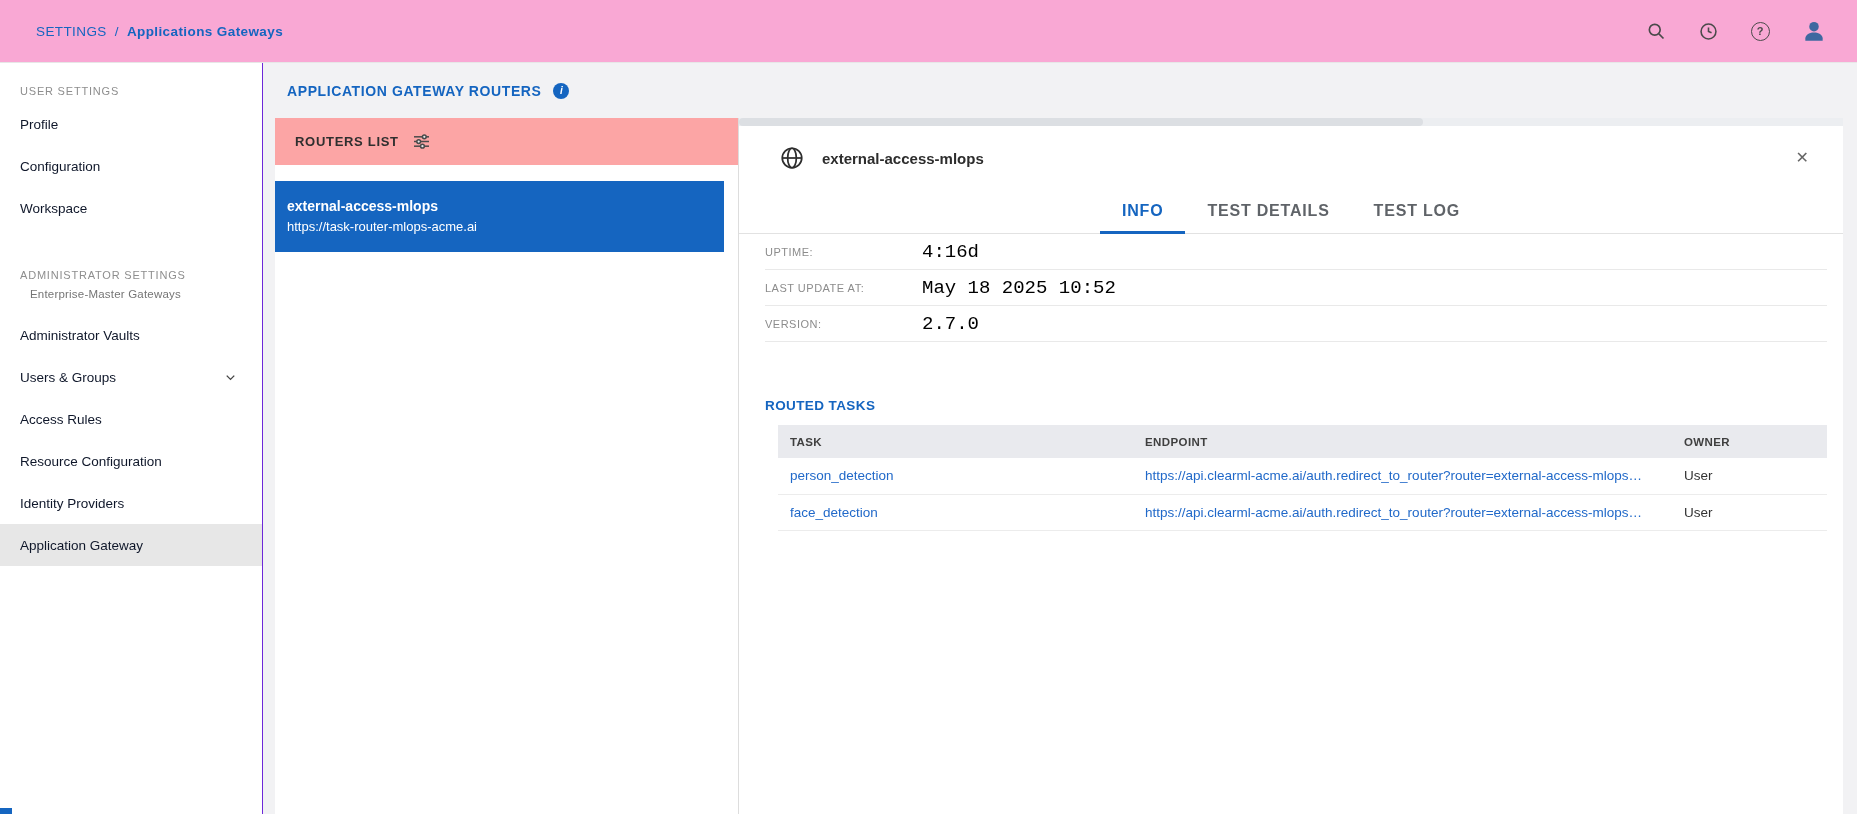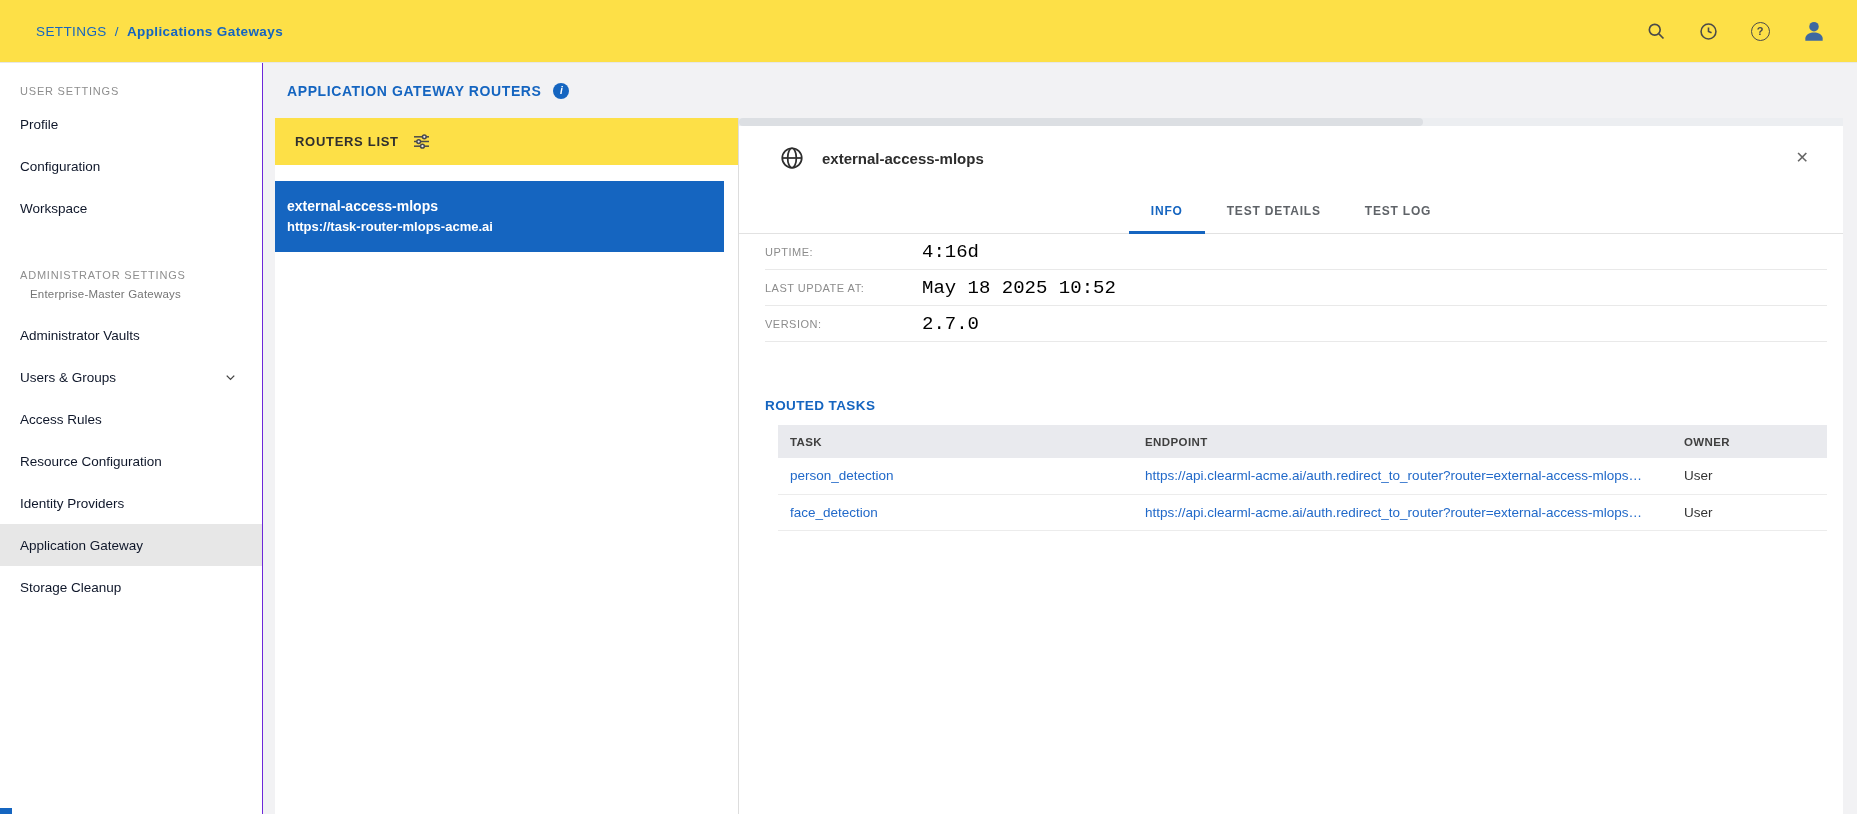--- a/index.html
+++ b/index.html
@@ -1,20 +1,20 @@
 <!DOCTYPE html>
 <html><head>
 <meta charset="utf-8">
 <style>
   * { margin:0; padding:0; box-sizing:border-box; }
   html,body { width:1857px; height:814px; font-family:"Liberation Sans", sans-serif; background:#ffffff; overflow:hidden; }
   .page { width:1857px; height:814px; position:relative; display:flex; flex-direction:column; }
 
   
-  .topbar { height:63px; background:#fde047; border-bottom:1px solid #e7e7e7; display:flex; align-items:center; justify-content:space-between; padding:0 30px 0 36px; flex:none; }
+  .topbar { height:63px; background:#f9a8d4; border-bottom:1px solid #e7e7e7; display:flex; align-items:center; justify-content:space-between; padding:0 30px 0 36px; flex:none; }
   .breadcrumb { display:flex; align-items:center; gap:8px; font-size:13.5px; color:#1565c0; letter-spacing:.4px; }
   .crumb.root { font-weight:400; cursor:pointer; }
   .crumb-sep { color:#1565c0; }
   .crumb.current { font-weight:700; }
   .topbar-icons { display:flex; align-items:center; gap:30px; }
   .tb-icon { width:22px; height:22px; display:flex; align-items:center; justify-content:center; color:#4a4a4a; cursor:pointer; }
   .help-circle { width:19px; height:19px; border:1.7px solid #4a4a4a; border-radius:50%; font-size:11px; font-weight:700; color:#4a4a4a; display:flex; align-items:center; justify-content:center; }
   .avatar { width:26px; height:26px; display:flex; align-items:center; justify-content:center; }
 
   
@@ -33,38 +33,38 @@
   
   .main { flex:1; background:#f2f2f4; display:flex; flex-direction:column; min-width:0; }
   .main-title-row { height:55px; display:flex; align-items:center; padding-left:24px; flex:none; }
   .page-title { font-size:14px; font-weight:700; color:#1565c0; letter-spacing:.6px; }
   .info-icon { width:16px; height:16px; margin-left:12px; border-radius:50%; background:#1565c0; color:#fff; font-size:10px; font-weight:700; font-style:italic; display:flex; align-items:center; justify-content:center; cursor:pointer; }
 
   .panels { flex:1; display:flex; margin:0 14px 0 12px; min-height:0; }
 
   
   .routers-panel { width:464px; flex:none; display:flex; flex-direction:column; border-right:1px solid #dddddd; }
-  .routers-header { height:47px; flex:none; background:#fde047; display:flex; align-items:center; padding-left:20px; gap:14px; }
+  .routers-header { height:47px; flex:none; background:#fca5a5; display:flex; align-items:center; padding-left:20px; gap:14px; }
   .routers-header-label { font-size:13px; font-weight:700; color:#2f2f2f; letter-spacing:.7px; }
   .filter-icon { display:flex; align-items:center; color:#4a4a4a; cursor:pointer; }
   .routers-body { flex:1; background:#ffffff; padding-top:16px; }
   .router-item { margin-right:14px; background:#1565c0; color:#ffffff; padding:15px 16px 15px 12px; cursor:pointer; }
   .router-name { font-size:14px; font-weight:600; line-height:20px; }
-  .router-url { font-size:13px; font-weight:700; line-height:20px; margin-top:1px; }
+  .router-url { font-size:13px; font-weight:400; line-height:20px; margin-top:1px; }
 
   
   .detail-panel { flex:1; background:#ffffff; display:flex; flex-direction:column; min-width:0; }
   .hscroll { height:8px; flex:none; background:#eceef1; position:relative; cursor:pointer; }
   .hscroll-thumb { position:absolute; left:0; top:0; height:8px; width:62%; background:#dcdfe3; border-radius:4px; }
   .detail-header { height:64px; flex:none; display:flex; align-items:center; padding:0 34px 0 40px; }
   .globe-icon { display:flex; align-items:center; color:#2d2d2d; }
   .detail-title { margin-left:17px; font-size:15px; font-weight:700; color:#2d2d2d; }
   .close-x { margin-left:auto; font-size:16px; color:#666; cursor:pointer; line-height:1; }
   .tabs { height:44px; flex:none; display:flex; justify-content:center; border-bottom:1px solid #e2e2e2; }
-  .tab { padding:0 22px; display:flex; align-items:center; font-size:12px; font-weight:700; letter-spacing:.8px; color:#5f6368; cursor:pointer; border-bottom:3px solid transparent; margin-bottom:-1px; }
+  .tab { padding:0 22px; display:flex; align-items:center; font-size:16px; font-weight:700; letter-spacing:.8px; color:#5f6368; cursor:pointer; border-bottom:3px solid transparent; margin-bottom:-1px; }
   .tab.active { color:#1565c0; border-bottom-color:#1565c0; }
 
   .detail-content { flex:1; overflow:hidden; padding:0 16px 0 26px; }
   .section-heading { font-size:13.5px; font-weight:700; color:#1565c0; letter-spacing:.4px; margin:28px 0 10px; }
   .section-heading.tasks { margin-top:56px; margin-bottom:12px; }
   .kv-row { height:36px; display:flex; align-items:center; border-bottom:1px solid #e9e9e9; }
   .kv-label { width:157px; flex:none; font-size:11px; color:#8c8c8c; letter-spacing:.5px; }
   .kv-value { font-size:19px; color:#000000;font-family:Liberation Mono, monospace; }
 
   .tasks-table { margin-left:13px; width:calc(100% - 13px); border-collapse:collapse; table-layout:fixed; }
@@ -150,23 +150,20 @@
             <span>Access Rules</span>
           </div>
         <div class="nav-item">
             <span>Resource Configuration</span>
           </div>
         <div class="nav-item">
             <span>Identity Providers</span>
           </div>
         <div class="nav-item selected">
             <span>Application Gateway</span>
-          </div>
-        <div class="nav-item">
-            <span>Storage Cleanup</span>
           </div>
       </nav>
     </aside>
 
     <main class="main">
       <div class="main-title-row">
         <span class="page-title">APPLICATION GATEWAY ROUTERS</span>
         <span class="info-icon">i</span>
       </div>
 

